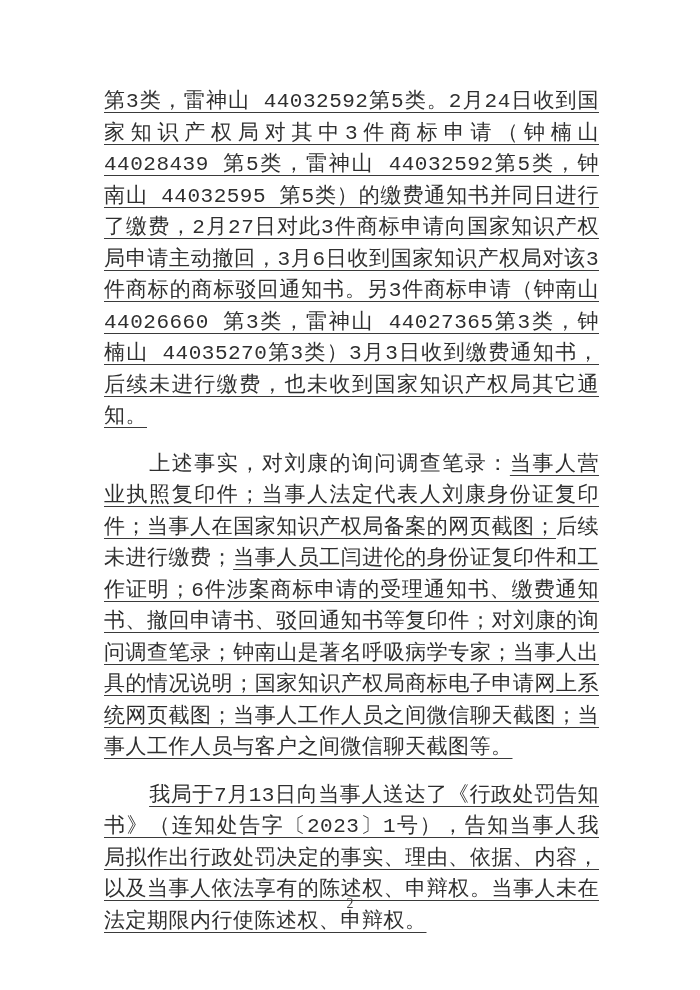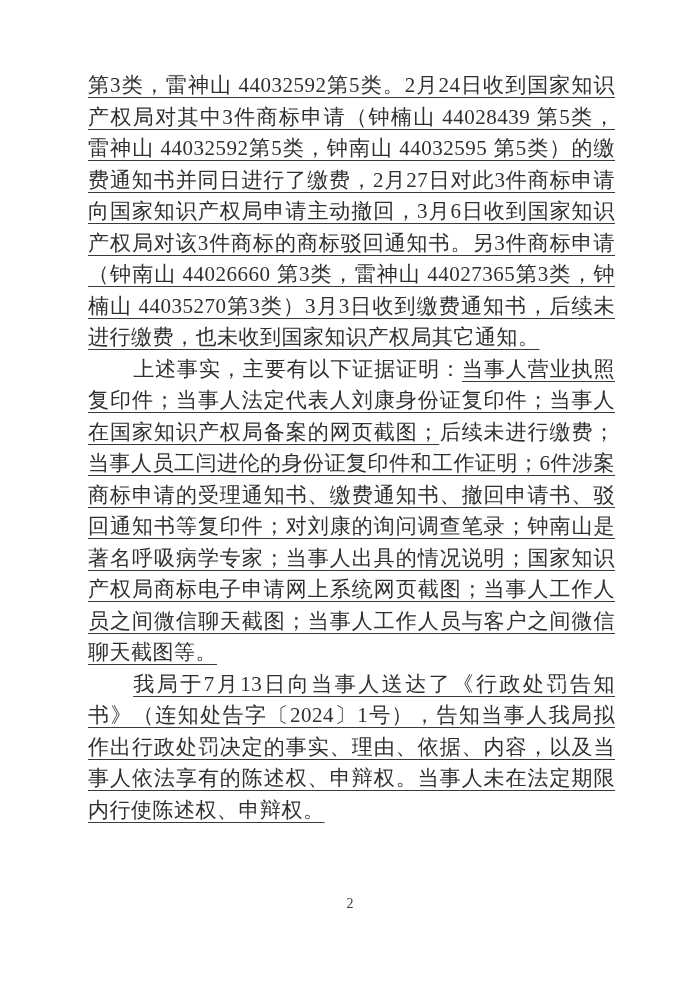--- a/index.html
+++ b/index.html
@@ -15,21 +15,21 @@
     left: 88px;
     top: 70px;
     width: 527px;
     color: #2f2f2f;
     font-size: 21px;
     line-height: 31.5px;
     text-align: justify;
     text-justify: inter-character;
     letter-spacing: 0.5px;
   }
-  .para { margin: 0; }
+  .para { margin: 16px; font-family: Liberation Mono, monospace; }
   .para.indent { text-indent: 2.15em; }
   .u {
     text-decoration: underline;
     text-decoration-thickness: 1px;
     text-underline-offset: 5px;
     text-decoration-color: #3a3a3a;
   }
   .footer {
     position: absolute;
     top: 896px;
@@ -40,20 +40,20 @@
     color: #3a3a3a;
   }
 </style>
 </head>
 <body>
 
 <div class="doc">
 
   <p class="para"><span class="u">第3类，雷神山 44032592第5类。2月24日收到国家知识产权局对其中3件商标申请（钟楠山 44028439 第5类，雷神山 44032592第5类，钟南山 44032595 第5类）的缴费通知书并同日进行了缴费，2月27日对此3件商标申请向国家知识产权局申请主动撤回，3月6日收到国家知识产权局对该3件商标的商标驳回通知书。另3件商标申请（钟南山 44026660 第3类，雷神山 44027365第3类，钟楠山 44035270第3类）3月3日收到缴费通知书，后续未进行缴费，也未收到国家知识产权局其它通知。</span></p>
 
-  <p class="para indent"><span>上述事实，主要有以下证据证明：</span><span class="u">当事人营业执照复印件；当事人法定代表人刘康身份证复印件；当事人在国家知识产权局备案的网页截图；</span><span>后续未进行缴费；</span><span class="u">当事人员工闫进伦的身份证复印件和工作证明；6件涉案商标申请的受理通知书、缴费通知书、撤回申请书、驳回通知书等复印件；对刘康的询问调查笔录；钟南山是著名呼吸病学专家；当事人出具的情况说明；国家知识产权局商标电子申请网上系统网页截图；当事人工作人员之间微信聊天截图；当事人工作人员与客户之间微信聊天截图等。</span></p>
+  <p class="para indent"><span>上述事实，对刘康的询问调查笔录：</span><span class="u">当事人营业执照复印件；当事人法定代表人刘康身份证复印件；当事人在国家知识产权局备案的网页截图；</span><span>后续未进行缴费；</span><span class="u">当事人员工闫进伦的身份证复印件和工作证明；6件涉案商标申请的受理通知书、缴费通知书、撤回申请书、驳回通知书等复印件；对刘康的询问调查笔录；钟南山是著名呼吸病学专家；当事人出具的情况说明；国家知识产权局商标电子申请网上系统网页截图；当事人工作人员之间微信聊天截图；当事人工作人员与客户之间微信聊天截图等。</span></p>
 
-  <p class="para indent"><span class="u">我局于7月13日向当事人送达了《行政处罚告知书》（连知处告字〔2024〕1号），告知当事人我局拟作出行政处罚决定的事实、理由、依据、内容，以及当事人依法享有的陈述权、申辩权。当事人未在法定期限内行使陈述权、申辩权。</span></p>
+  <p class="para indent"><span class="u">我局于7月13日向当事人送达了《行政处罚告知书》（连知处告字〔2023〕1号），告知当事人我局拟作出行政处罚决定的事实、理由、依据、内容，以及当事人依法享有的陈述权、申辩权。当事人未在法定期限内行使陈述权、申辩权。</span></p>
 
 
 </div>
 
 <div class="footer">2</div>
 
 </body></html>

